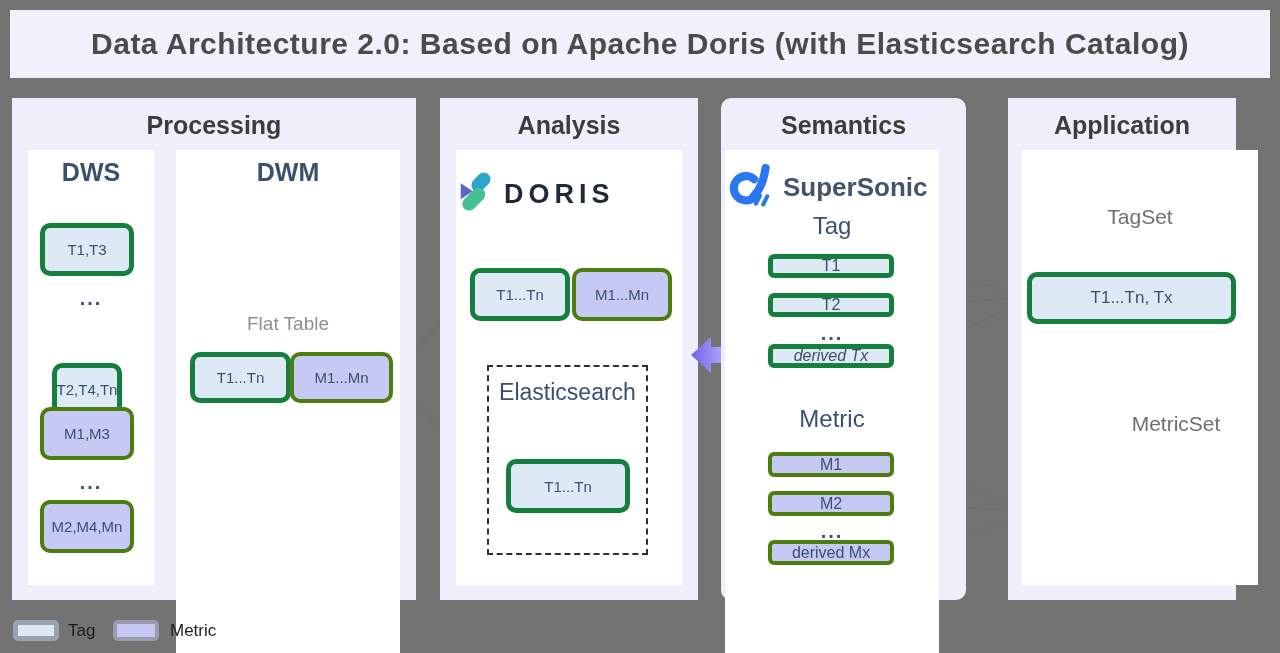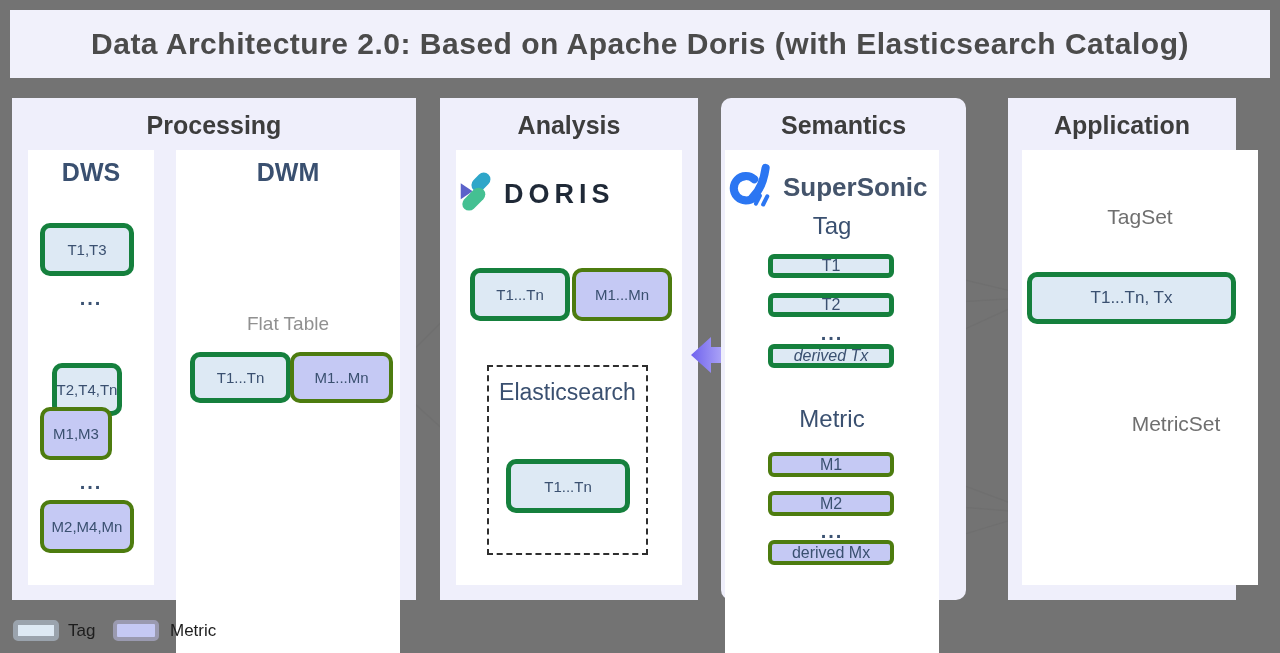--- a/index.html
+++ b/index.html
@@ -80,21 +80,21 @@
   </svg>
 
   <div class="panel panel-processing">
     <div class="panel-title">Processing</div>
 
     <div class="white-col" style="left:16px;width:126px;height:435px;">
       <div class="col-header">DWS</div>
       <div class="box tag-fill big" style="left:12px;top:73px;width:94px;height:53px;">T1,T3</div>
       <div class="dots" style="top:143px;">...</div>
       <div class="box tag-fill big" style="left:24px;top:168px;width:70px;height:53px;margin-top:45px;">T2,T4,Tn</div>
-      <div class="box metric-fill big" style="left:12px;top:257px;width:72px;height:53px;">M1,M3</div>
+      <div class="box metric-fill big" style="left:12px;top:257px;width:94px;height:53px;">M1,M3</div>
       <div class="dots" style="top:327px;">...</div>
       <div class="box metric-fill big" style="left:12px;top:350px;width:94px;height:53px;">M2,M4,Mn</div>
     </div>
 
     <div class="white-col" style="left:164px;width:224px;height:516px;">
       <div class="col-header">DWM</div>
       <div class="gray-header" style="top:163px;font-size:19px;color:#909090;">Flat Table</div>
       <div class="box tag-fill big" style="left:14px;top:202px;width:101px;height:51px;">T1...Tn</div>
       <div class="box metric-fill big" style="left:114px;top:202px;width:103px;height:51px;">M1...Mn</div>
     </div>

